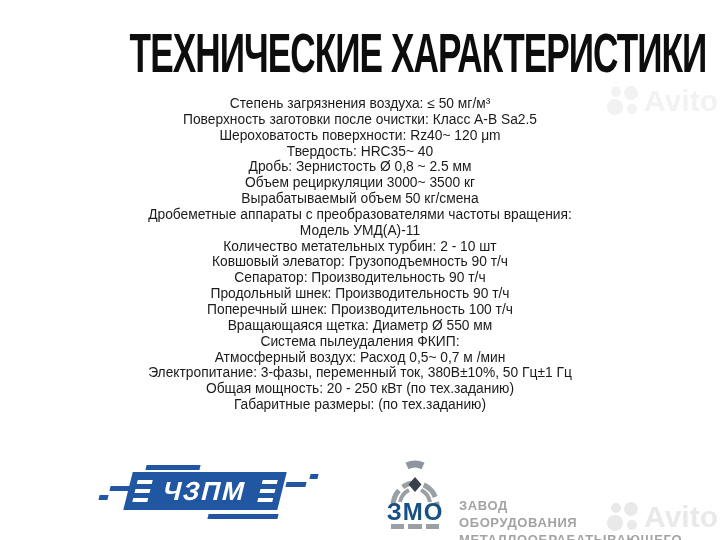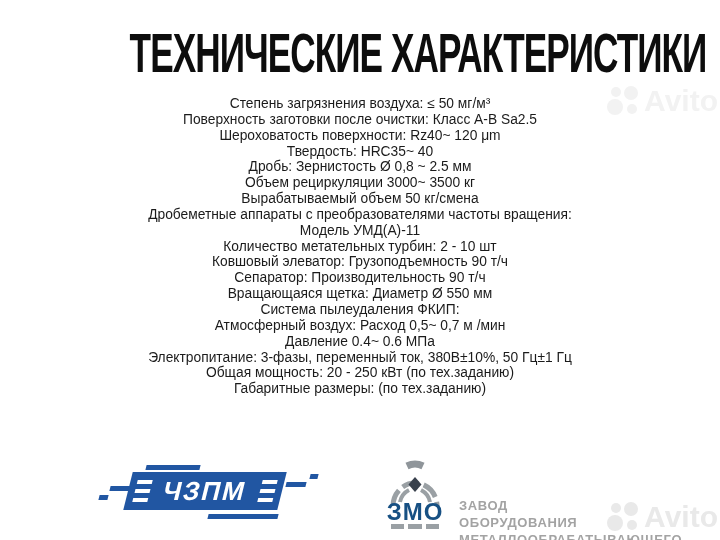--- a/index.html
+++ b/index.html
@@ -57,24 +57,25 @@
     <div class="spec-line">Шероховатость поверхности: Rz40~ 120 μm</div>
     <div class="spec-line">Твердость: HRC35~ 40</div>
     <div class="spec-line">Дробь: Зернистость Ø 0,8 ~ 2.5 мм</div>
     <div class="spec-line">Объем рециркуляции 3000~ 3500 кг</div>
     <div class="spec-line">Вырабатываемый объем 50 кг/смена</div>
     <div class="spec-line">Дробеметные аппараты с преобразователями частоты вращения:</div>
     <div class="spec-line">Модель УМД(А)-11</div>
     <div class="spec-line">Количество метательных турбин: 2 - 10 шт</div>
     <div class="spec-line">Ковшовый элеватор: Грузоподъемность 90 т/ч</div>
     <div class="spec-line">Сепаратор: Производительность 90 т/ч</div>
+    <div class="spec-line">Продольный шнек: Производительность 90 т/ч</div>
+    <div class="spec-line">Поперечный шнек: Производительность 100 т/ч</div>
     <div class="spec-line">Вращающаяся щетка: Диаметр Ø 550 мм</div>
     <div class="spec-line">Система пылеудаления ФКИП:</div>
     <div class="spec-line">Атмосферный воздух: Расход 0,5~ 0,7 м /мин</div>
-    <div class="spec-line">Давление 0.4~ 0.6 МПа</div>
     <div class="spec-line">Электропитание: 3-фазы, переменный ток, 380В±10%, 50 Гц±1 Гц</div>
     <div class="spec-line">Общая мощность: 20 - 250 кВт (по тех.заданию)</div>
     <div class="spec-line">Габаритные размеры: (по тех.заданию)</div>
   </div>
 
   <div class="chzpm">
     <div class="dash" style="left:34px; top:1px; width:54px; height:5px;"></div>
     <div class="dash" style="left:-2px; top:22px; width:20px; height:5px;"></div>
     <div class="dash" style="left:-13px; top:31px; width:9px; height:5px;"></div>
     <div class="dash" style="left:174px; top:18px; width:20px; height:5px;"></div>

